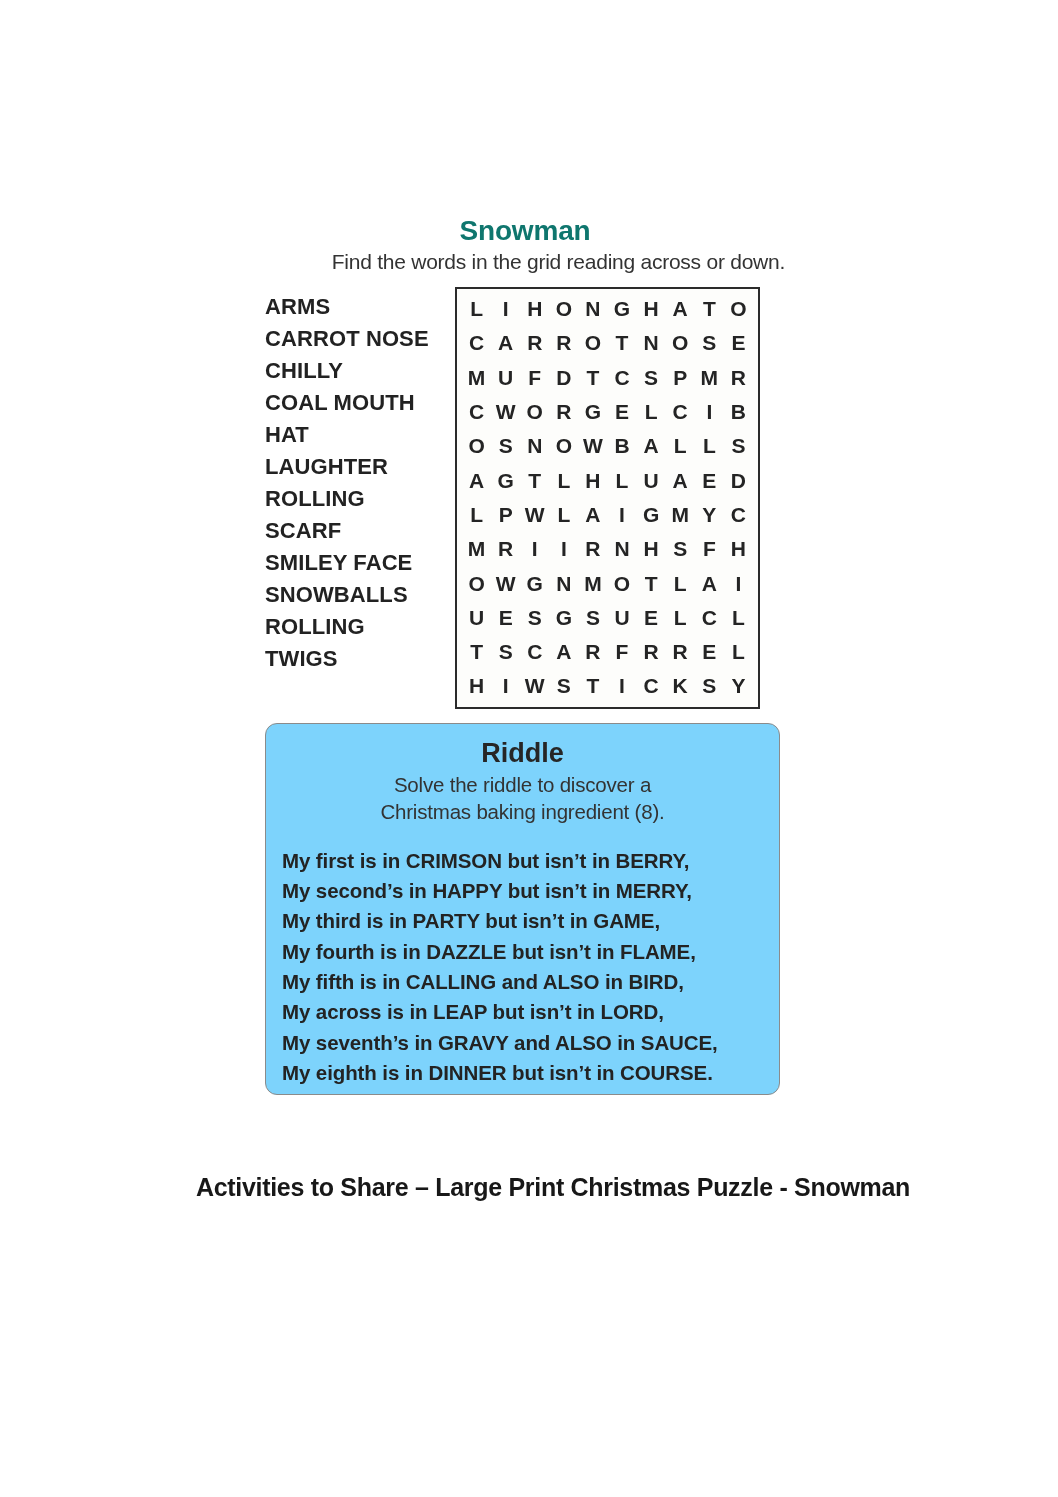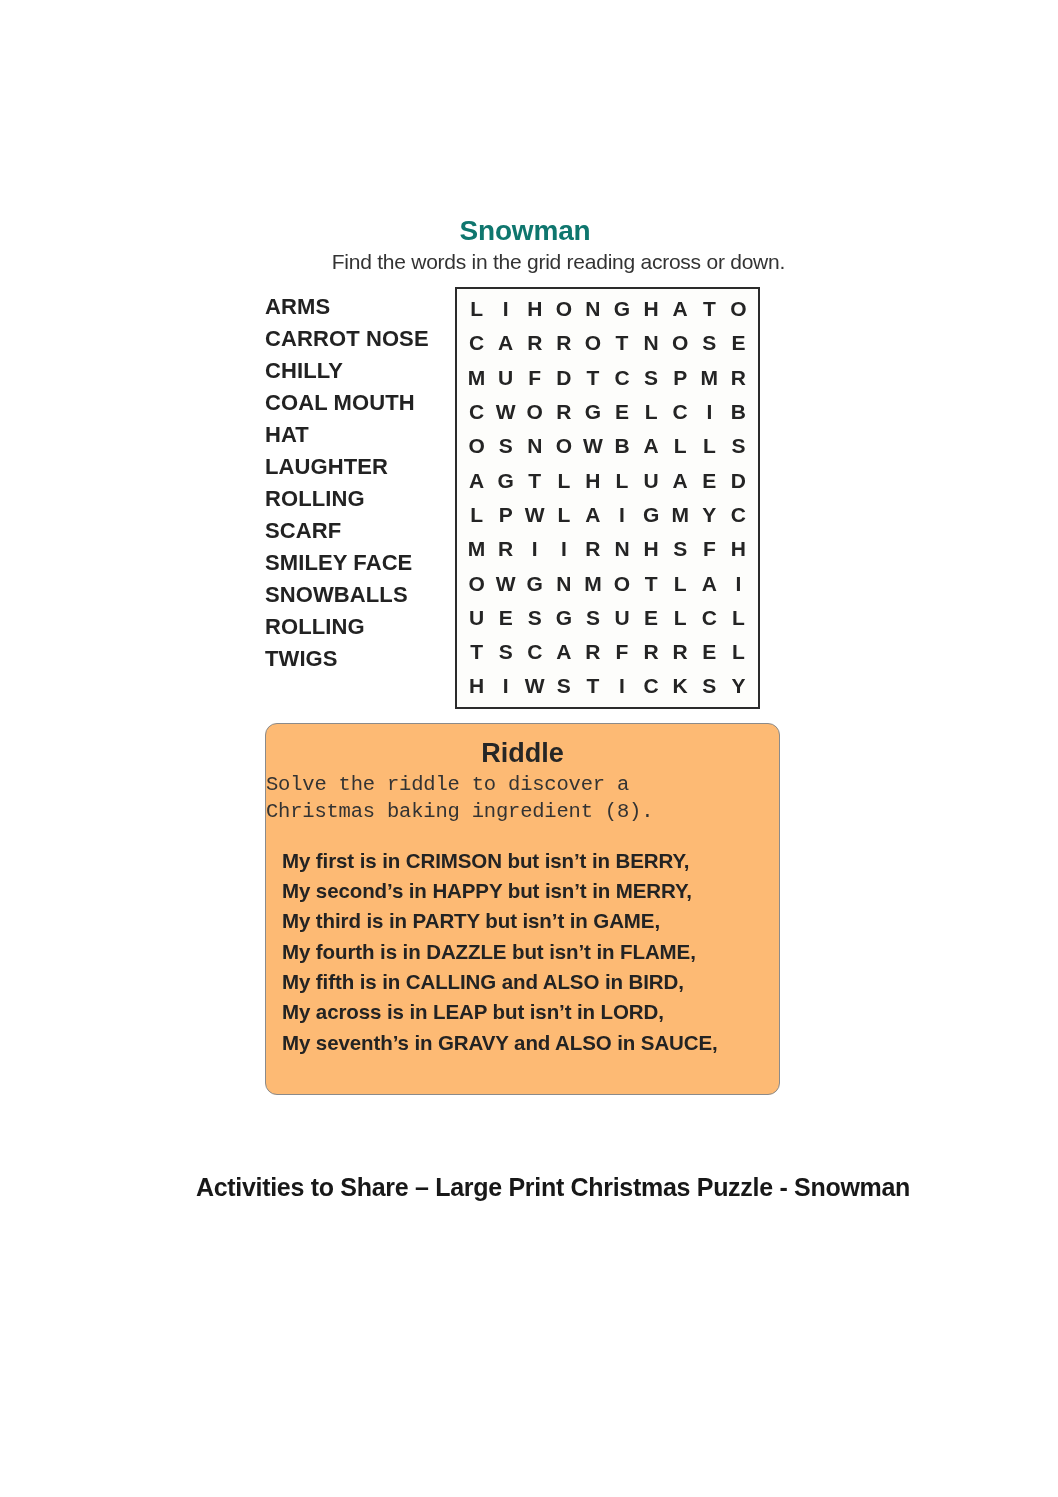--- a/index.html
+++ b/index.html
@@ -91,38 +91,38 @@
   
   #riddle-box {
     position: absolute;
     left: 265px;
     top: 723px;
     width: 515px;
     height: 372px;
     box-sizing: border-box;
     border: 1.6px solid #8b8b8b;
     border-radius: 12px;
-    background: #fdba74;
+    background: #7dd3fc;
     padding: 14px 0 0 0;
   }
   #riddle-title {
     text-align: center;
     font-size: 27px;
     font-weight: bold;
     color: #262626;
     margin: 0 0 2px 0;
     line-height: 1.15;
   }
   .riddle-sub {
+    text-align: center;
     font-size: 20.5px;
     font-weight: normal;
     color: #333333;
     line-height: 1.33;
     letter-spacing: -0.2px;
-    font-family: Liberation Mono, monospace;
   }
   #riddle-lines {
     margin-top: 20px;
     padding-left: 16px;
   }
   .riddle-line {
     font-size: 20.5px;
     font-weight: bold;
     color: #232323;
     line-height: 1.48;
@@ -327,16 +327,17 @@
   <div class="riddle-sub">Christmas baking ingredient (8).</div>
 
   <div id="riddle-lines">
     <div class="riddle-line">My first is in CRIMSON but isn’t in BERRY,</div>
     <div class="riddle-line">My second’s in HAPPY but isn’t in MERRY,</div>
     <div class="riddle-line">My third is in PARTY but isn’t in GAME,</div>
     <div class="riddle-line">My fourth is in DAZZLE but isn’t in FLAME,</div>
     <div class="riddle-line">My fifth is in CALLING and ALSO in BIRD,</div>
     <div class="riddle-line">My across is in LEAP but isn’t in LORD,</div>
     <div class="riddle-line">My seventh’s in GRAVY and ALSO in SAUCE,</div>
+    <div class="riddle-line">My eighth is in DINNER but isn’t in COURSE.</div>
   </div>
 </div>
 
 <div id="caption">Activities to Share – Large Print Christmas Puzzle - Snowman</div>
 
 </body></html>

